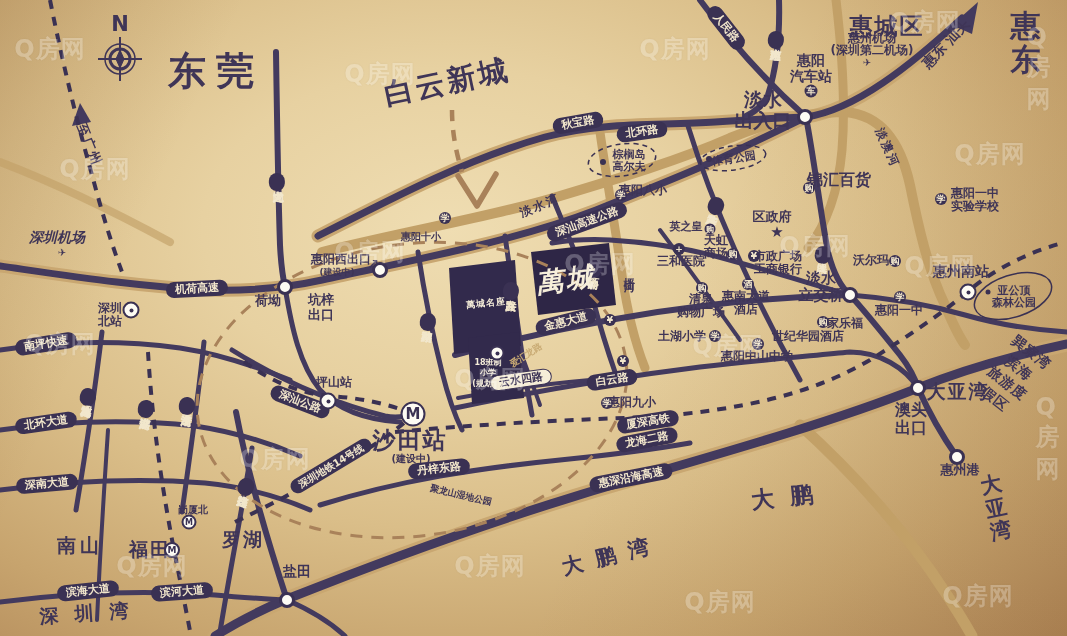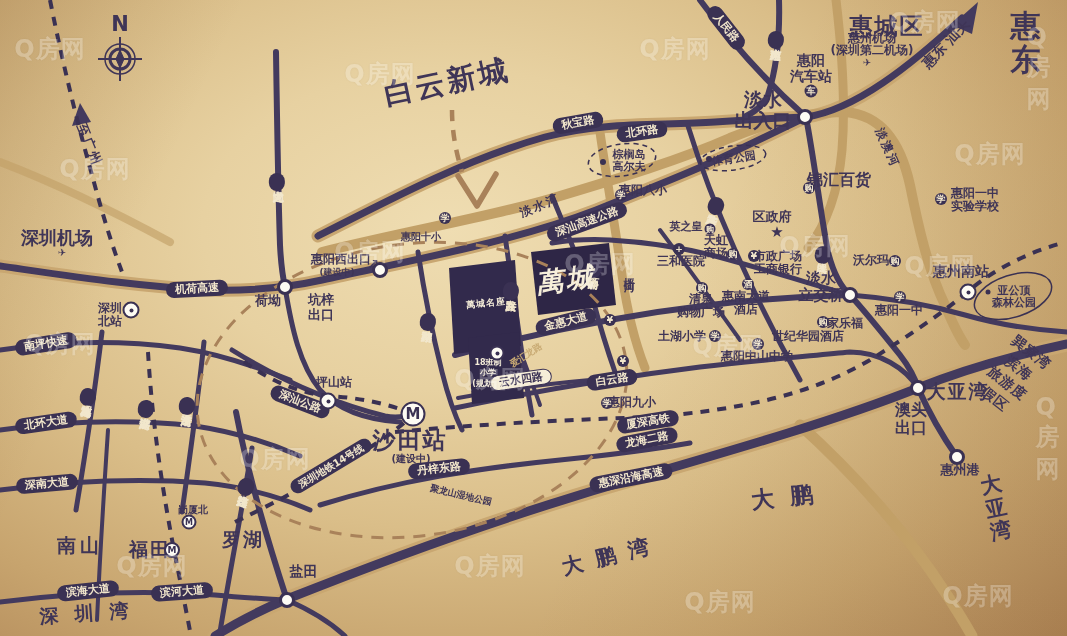--- a/index.html
+++ b/index.html
@@ -116,28 +116,29 @@
     <div class="n">N</div>
     <svg width="46" height="46" viewBox="0 0 46 46">
       <g stroke="#3f3557" fill="none">
         <circle cx="23" cy="23" r="10" stroke-width="3"></circle>
         <circle cx="23" cy="23" r="15" stroke-width="1.5"></circle>
         <path d="M23,1 L23,45 M1,23 L45,23" stroke-width="2"></path>
         <path d="M23,14 L27,23 L23,32 L19,23 Z" fill="#3f3557"></path>
       </g>
     </svg>
   </div>
+<div class="lbl" style="left: 216px; top: 71px; font-size: 38px; transform: translate(-50%, -50%); letter-spacing: 10px; font-weight: 700;">东莞</div>
     <div class="lbl" style="left: 447px; top: 82px; font-size: 29px; transform: translate(-50%, -50%) rotate(-12deg); letter-spacing: 3px; font-weight: 700;">白云新城</div>
     <div class="lbl" style="left: 887px; top: 27px; font-size: 23px; transform: translate(-50%, -50%); letter-spacing: 2px; font-weight: 700;">惠城区</div>
     <div class="lbl" style="left: 1028px; top: 43px; font-size: 30px; transform: translate(-50%, -50%); letter-spacing: 5px; font-weight: 700;">惠东</div>
     <div class="lbl" style="left: 946px; top: 44px; font-size: 14px; transform: translate(-50%, -50%) rotate(-47deg); font-weight: 700;">惠东 汕头</div>
     <div class="lbl" style="left: 80px; top: 546px; font-size: 19px; transform: translate(-50%, -50%); letter-spacing: 4px; font-weight: 700;">南山</div>
     <div class="lbl" style="left: 150px; top: 550px; font-size: 19px; transform: translate(-50%, -50%); letter-spacing: 2px; font-weight: 700;">福田</div>
     <div class="lbl" style="left: 243px; top: 540px; font-size: 19px; transform: translate(-50%, -50%); letter-spacing: 2px; font-weight: 700;">罗湖</div>
-    <div class="lbl" style="left: 297px; top: 572px; font-size: 14px; transform: translate(-50%, -50%); font-weight: 700; padding-left: 13px;">盐田</div>
+    <div class="lbl" style="left: 297px; top: 572px; font-size: 14px; transform: translate(-50%, -50%); font-weight: 700;">盐田</div>
     <div class="lbl" style="left: 92px; top: 613px; font-size: 19px; transform: translate(-50%, -50%) rotate(-4deg); letter-spacing: 16px;">深圳湾</div>
     <div class="lbl" style="left: 612px; top: 556px; font-size: 21px; transform: translate(-50%, -50%) rotate(-14deg); letter-spacing: 13px;">大鹏湾</div>
     <div class="lbl" style="left: 790px; top: 497px; font-size: 23px; transform: translate(-50%, -50%) rotate(-6deg); letter-spacing: 16px;">大鹏</div>
     <div class="lbl" style="left: 958px; top: 392px; font-size: 19px; transform: translate(-50%, -50%); letter-spacing: 2px; font-weight: 700;">大亚湾</div>
     <div class="lbl" style="left: 1003px; top: 507px; font-size: 21px; transform: translate(-50%, -50%) rotate(-12deg); letter-spacing: 14px;">大亚湾</div>
     <div class="lbl" style="left: 763px; top: 110px; font-size: 19px; transform: translate(-50%, -50%); font-weight: 700;">淡水
 出入口</div>
     <div class="lbl" style="left: 410px; top: 441px; font-size: 23px; transform: translate(-50%, -50%); letter-spacing: 2px; font-weight: 700;">沙田站</div>
     <div class="lbl" style="left: 411px; top: 459px; font-size: 10px; transform: translate(-50%, -50%);">(建设中)</div>
     <div class="lbl" style="left: 911px; top: 419px; font-size: 16px; transform: translate(-50%, -50%); font-weight: 700;">澳头
@@ -185,21 +186,21 @@
     <div class="lbl" style="left: 757px; top: 357px; font-size: 12px; transform: translate(-50%, -50%); font-weight: 700;">惠阳中山中学</div>
     <div class="lbl" style="left: 632px; top: 403px; font-size: 12px; transform: translate(-50%, -50%); font-weight: 700;">惠阳九小</div>
     <div class="lbl" style="left: 643px; top: 191px; font-size: 12px; transform: translate(-50%, -50%); font-weight: 700;">惠阳八小</div>
     <div class="lbl" style="left: 421px; top: 206px; font-size: 10px; transform: translate(-50%, -50%); font-weight: 700; margin-top: 31px;">惠阳十小</div>
     <div class="lbl" style="left: 899px; top: 311px; font-size: 12px; transform: translate(-50%, -50%); font-weight: 700;">惠阳一中</div>
     <div class="lbl" style="left: 975px; top: 200px; font-size: 12px; transform: translate(-50%, -50%); font-weight: 700;">惠阳一中
 实验学校</div>
     <div class="lbl" style="left: 629px; top: 161px; font-size: 11px; transform: translate(-50%, -50%);">棕榈岛
 高尔夫</div>
     <div class="lbl" style="left: 734px; top: 159px; font-size: 11px; transform: translate(-50%, -50%) rotate(-8deg);">体育公园</div>
-    <div class="lbl" style="left: 57px; top: 238px; font-size: 18px; transform: translate(-50%, -50%); font-weight: 700;">深圳机场</div>
+    <div class="lbl" style="left: 57px; top: 238px; font-size: 14px; transform: translate(-50%, -50%); font-weight: 700; font-style: italic;">深圳机场</div>
     <div class="lbl" style="left: 110px; top: 315px; font-size: 12px; transform: translate(-50%, -50%); font-weight: 700;">深圳
 北站</div>
     <div class="lbl" style="left: 334px; top: 383px; font-size: 12px; transform: translate(-50%, -50%); font-weight: 700;">坪山站</div>
     <div class="lbl" style="left: 268px; top: 301px; font-size: 13px; transform: translate(-50%, -50%); font-weight: 700;">荷坳</div>
     <div class="lbl callig" style="left: 566px; top: 280px; font-size: 27px; transform: translate(-50%, -50%) rotate(-7deg); letter-spacing: 3px; color: rgb(246, 238, 218);">萬城</div>
     <div class="lbl" style="left: 488px; top: 374px; font-size: 8px; transform: translate(-50%, -50%); line-height: 1.3; color: rgb(246, 238, 218);">18班制
 小学
 (规划中)</div>
     <div class="lbl" style="left: 526px; top: 355px; font-size: 9px; transform: translate(-50%, -50%) rotate(-33deg); color: rgb(201, 171, 116);">爱汇龙路</div>
     <div class="lbl" style="left: 486px; top: 303px; font-size: 9px; transform: translate(-50%, -50%) rotate(-6deg); letter-spacing: 1px; color: rgb(246, 238, 218);">萬城名座</div>

